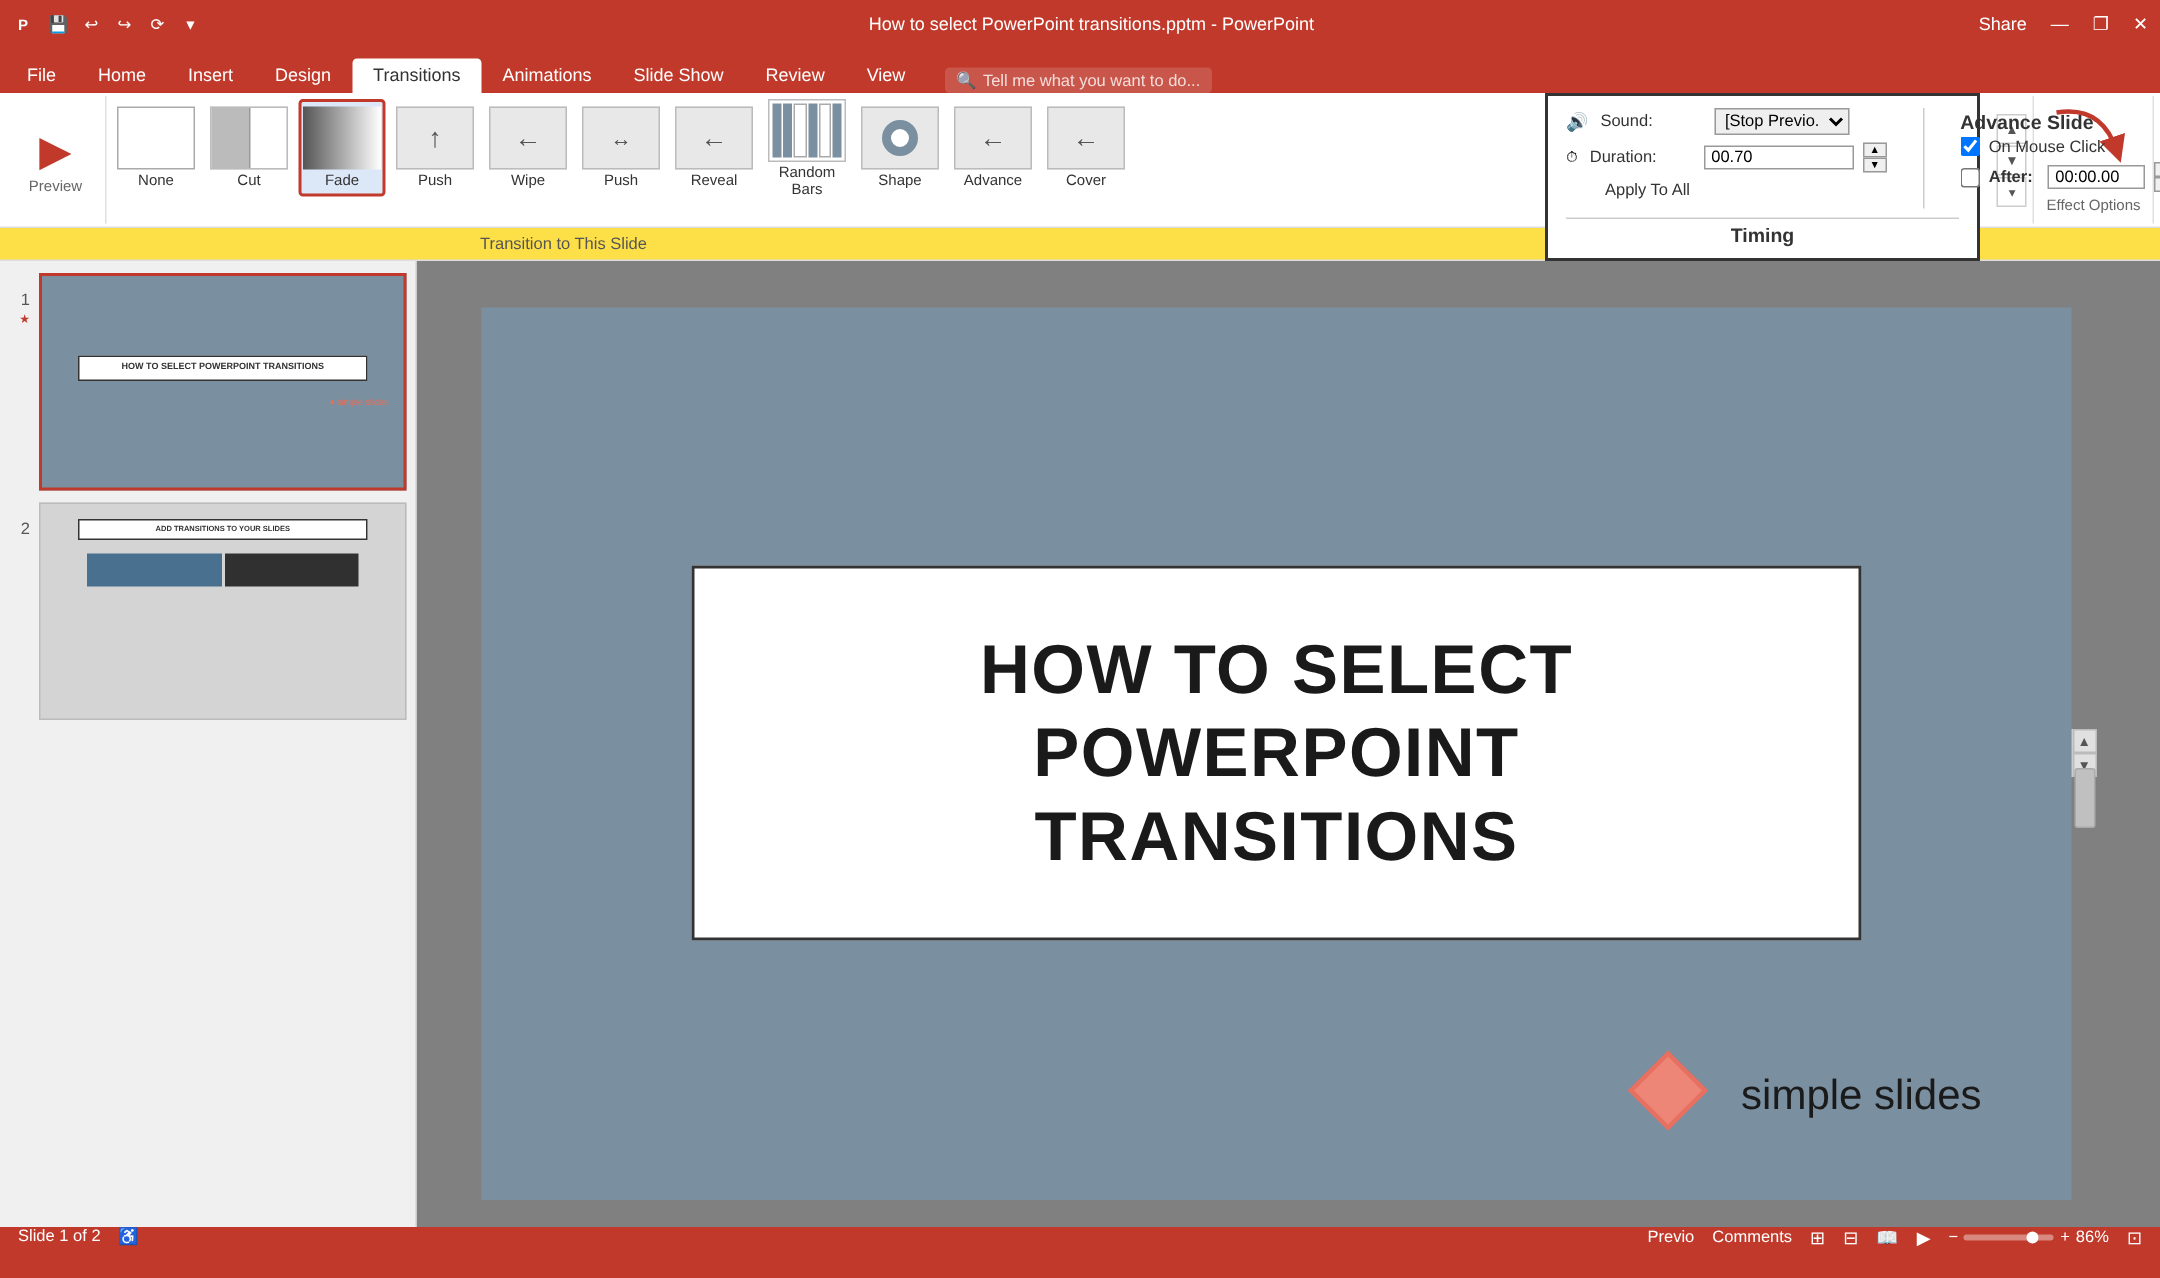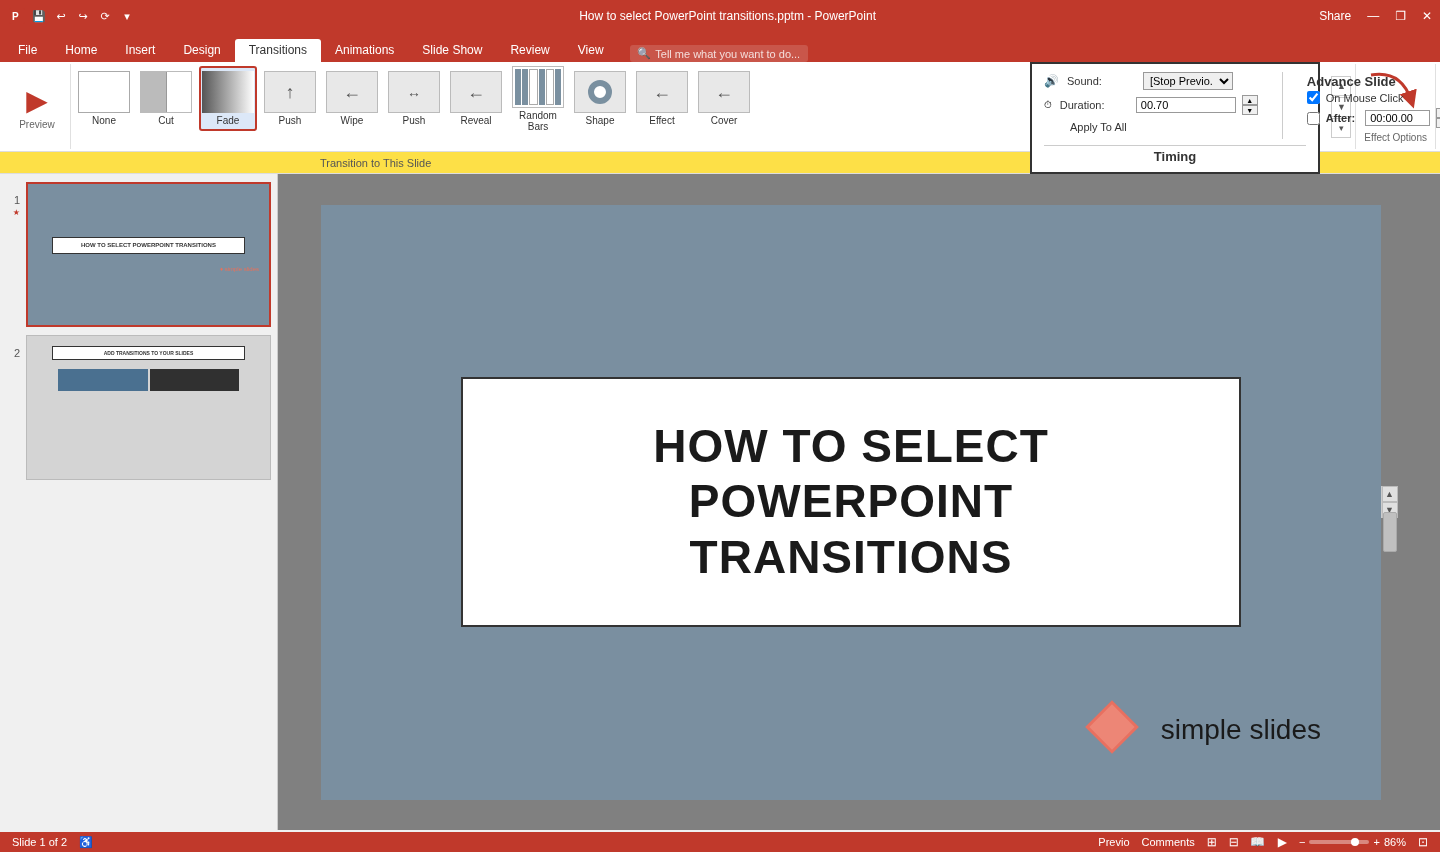--- a/index.html
+++ b/index.html
@@ -298,24 +298,24 @@
       gap: 12px;
     }
     .logo-text {
       font-size: 28px;
       color: #1a1a1a;
       font-family: Arial, sans-serif;
     }
 
     
     .status-bar {
-      height: 20px;
+      height: 34px;
       background: #c0392b;
       display: flex;
-      align-items: center;
+      align-items: flex-start;
       justify-content: space-between;
       padding: 0 12px;
       color: white;
       font-size: 11px;
       position: fixed;
       bottom: 0;
       width: 100%;
     }
     .status-left { display: flex; gap: 12px; }
     .status-right { display: flex; align-items: center; gap: 12px; }
@@ -505,21 +505,21 @@
           <div class="transition-icon" style="background:#e8e8e8;">
             <div style="width:24px; height:24px; border-radius:50%; border:6px solid #7a90a0; background:white;"></div>
           </div>
           <div class="transition-label">Shape</div>
         </div>
 
         <div class="transition-item">
           <div class="transition-icon" style="background:#e8e8e8;">
             <span style="font-size:18px; color:#555;">←</span>
           </div>
-          <div class="transition-label">Effect</div>
+          <div class="transition-label">Advance</div>
         </div>
 
         <div class="transition-item">
           <div class="transition-icon" style="background:#e8e8e8;">
             <span style="font-size:18px; color:#555;">←</span>
           </div>
           <div class="transition-label">Cover</div>
         </div>
 
       </div>

